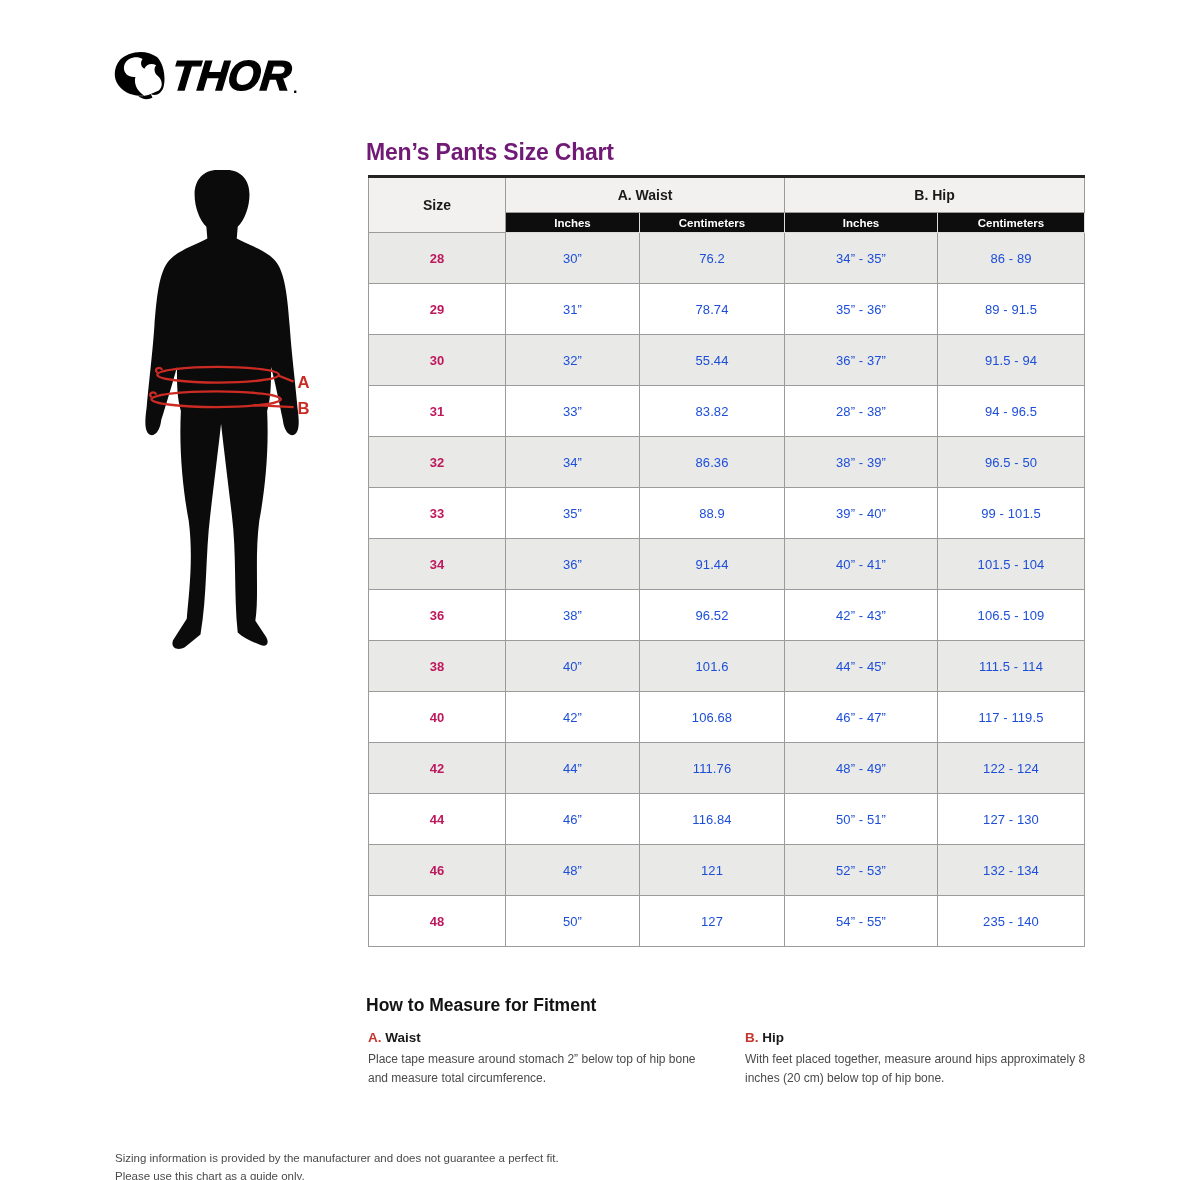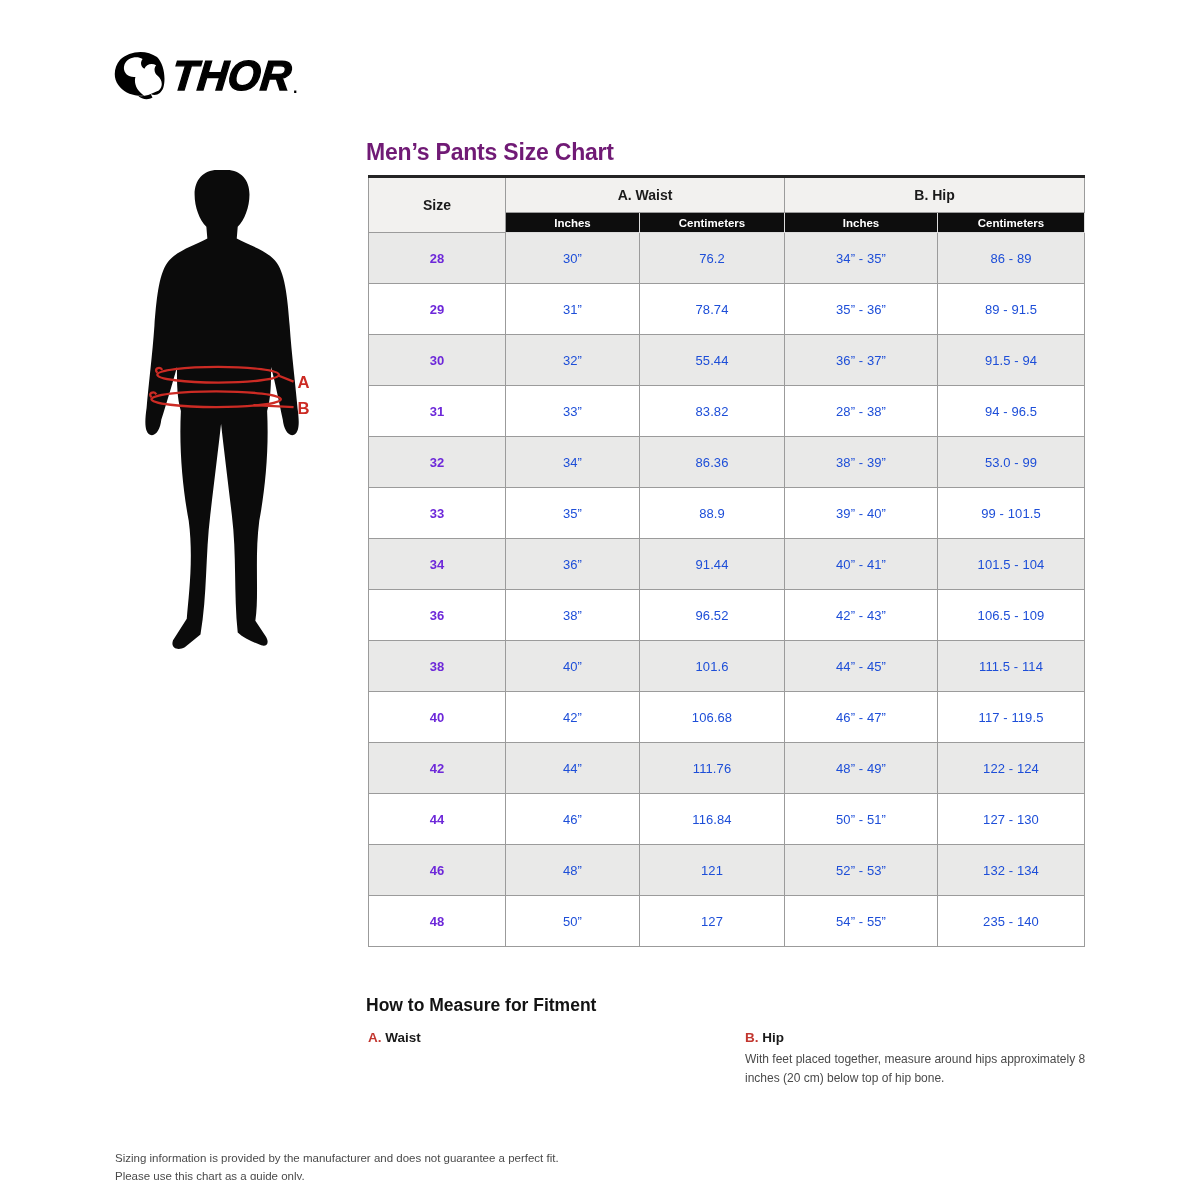--- a/index.html
+++ b/index.html
@@ -37,21 +37,21 @@
   }
   .size-table th, .size-table td {
     border:1px solid #9b9b9b; text-align:center; vertical-align:middle; padding:0;
   }
   tr.h1 { height:36px; }
   tr.h1 th { background:#f2f1ef; font-size:14px; font-weight:bold; color:#1a1a1a; }
   tr.h2 { height:20px; }
   tr.h2 th { background:#0d0d0d; color:#ffffff; font-size:11.5px; font-weight:bold; border-color:#dcdcdc; }
   .size-table tbody tr { height:51px; background:#ffffff; }
   .size-table tbody tr.alt { background:#e9e9e8; }
-  .size-table tbody th { font-size:13px; font-weight:bold; color:#6d28d9; }
+  .size-table tbody th { font-size:13px; font-weight:bold; color:#be185d; }
   .size-table tbody td { font-size:13px; color:#1d4ed8; letter-spacing:0.1px; }
 
   
   .fit-heading { position:absolute; left:366px; top:995px; font-size:17.5px; font-weight:bold; color:#131313; }
   .fit-col { position:absolute; top:1030px; }
   .fit-col.waist { left:368px; width:345px; }
   .fit-col.hip   { left:745px; width:365px; }
   .fit-sub { font-size:13.5px; font-weight:bold; color:#1a1a1a; }
   .fit-sub .red { color:#c2362f; }
   .fit-text { margin-top:5px; font-size:12px; color:#4a4a4a; line-height:1.6; }
@@ -178,21 +178,21 @@
           <td>33”</td>
           <td>83.82</td>
           <td>28” - 38”</td>
           <td>94 - 96.5</td>
         </tr>
         <tr class="alt">
           <th>32</th>
           <td>34”</td>
           <td>86.36</td>
           <td>38” - 39”</td>
-          <td>53.0 - 99</td>
+          <td>96.5 - 50</td>
         </tr>
         <tr>
           <th>33</th>
           <td>35”</td>
           <td>88.9</td>
           <td>39” - 40”</td>
           <td>99 - 101.5</td>
         </tr>
         <tr class="alt">
           <th>34</th>
@@ -252,20 +252,21 @@
         </tr>
       </tbody>
   </table>
 
   <div class="fit-heading">How to Measure for Fitment</div>
 
   <div class="fit-col waist">
     <div class="fit-sub">
       <span class="red">A.</span><span> Waist</span>
     </div>
+    <div class="fit-text">Place tape measure around stomach 2” below top of hip bone and measure total circumference.</div>
   </div>
 
   <div class="fit-col hip">
     <div class="fit-sub">
       <span class="red">B.</span><span> Hip</span>
     </div>
     <div class="fit-text">With feet placed together, measure around hips approximately 8 inches (20 cm) below top of hip bone.</div>
   </div>
 
   <div class="footer">

